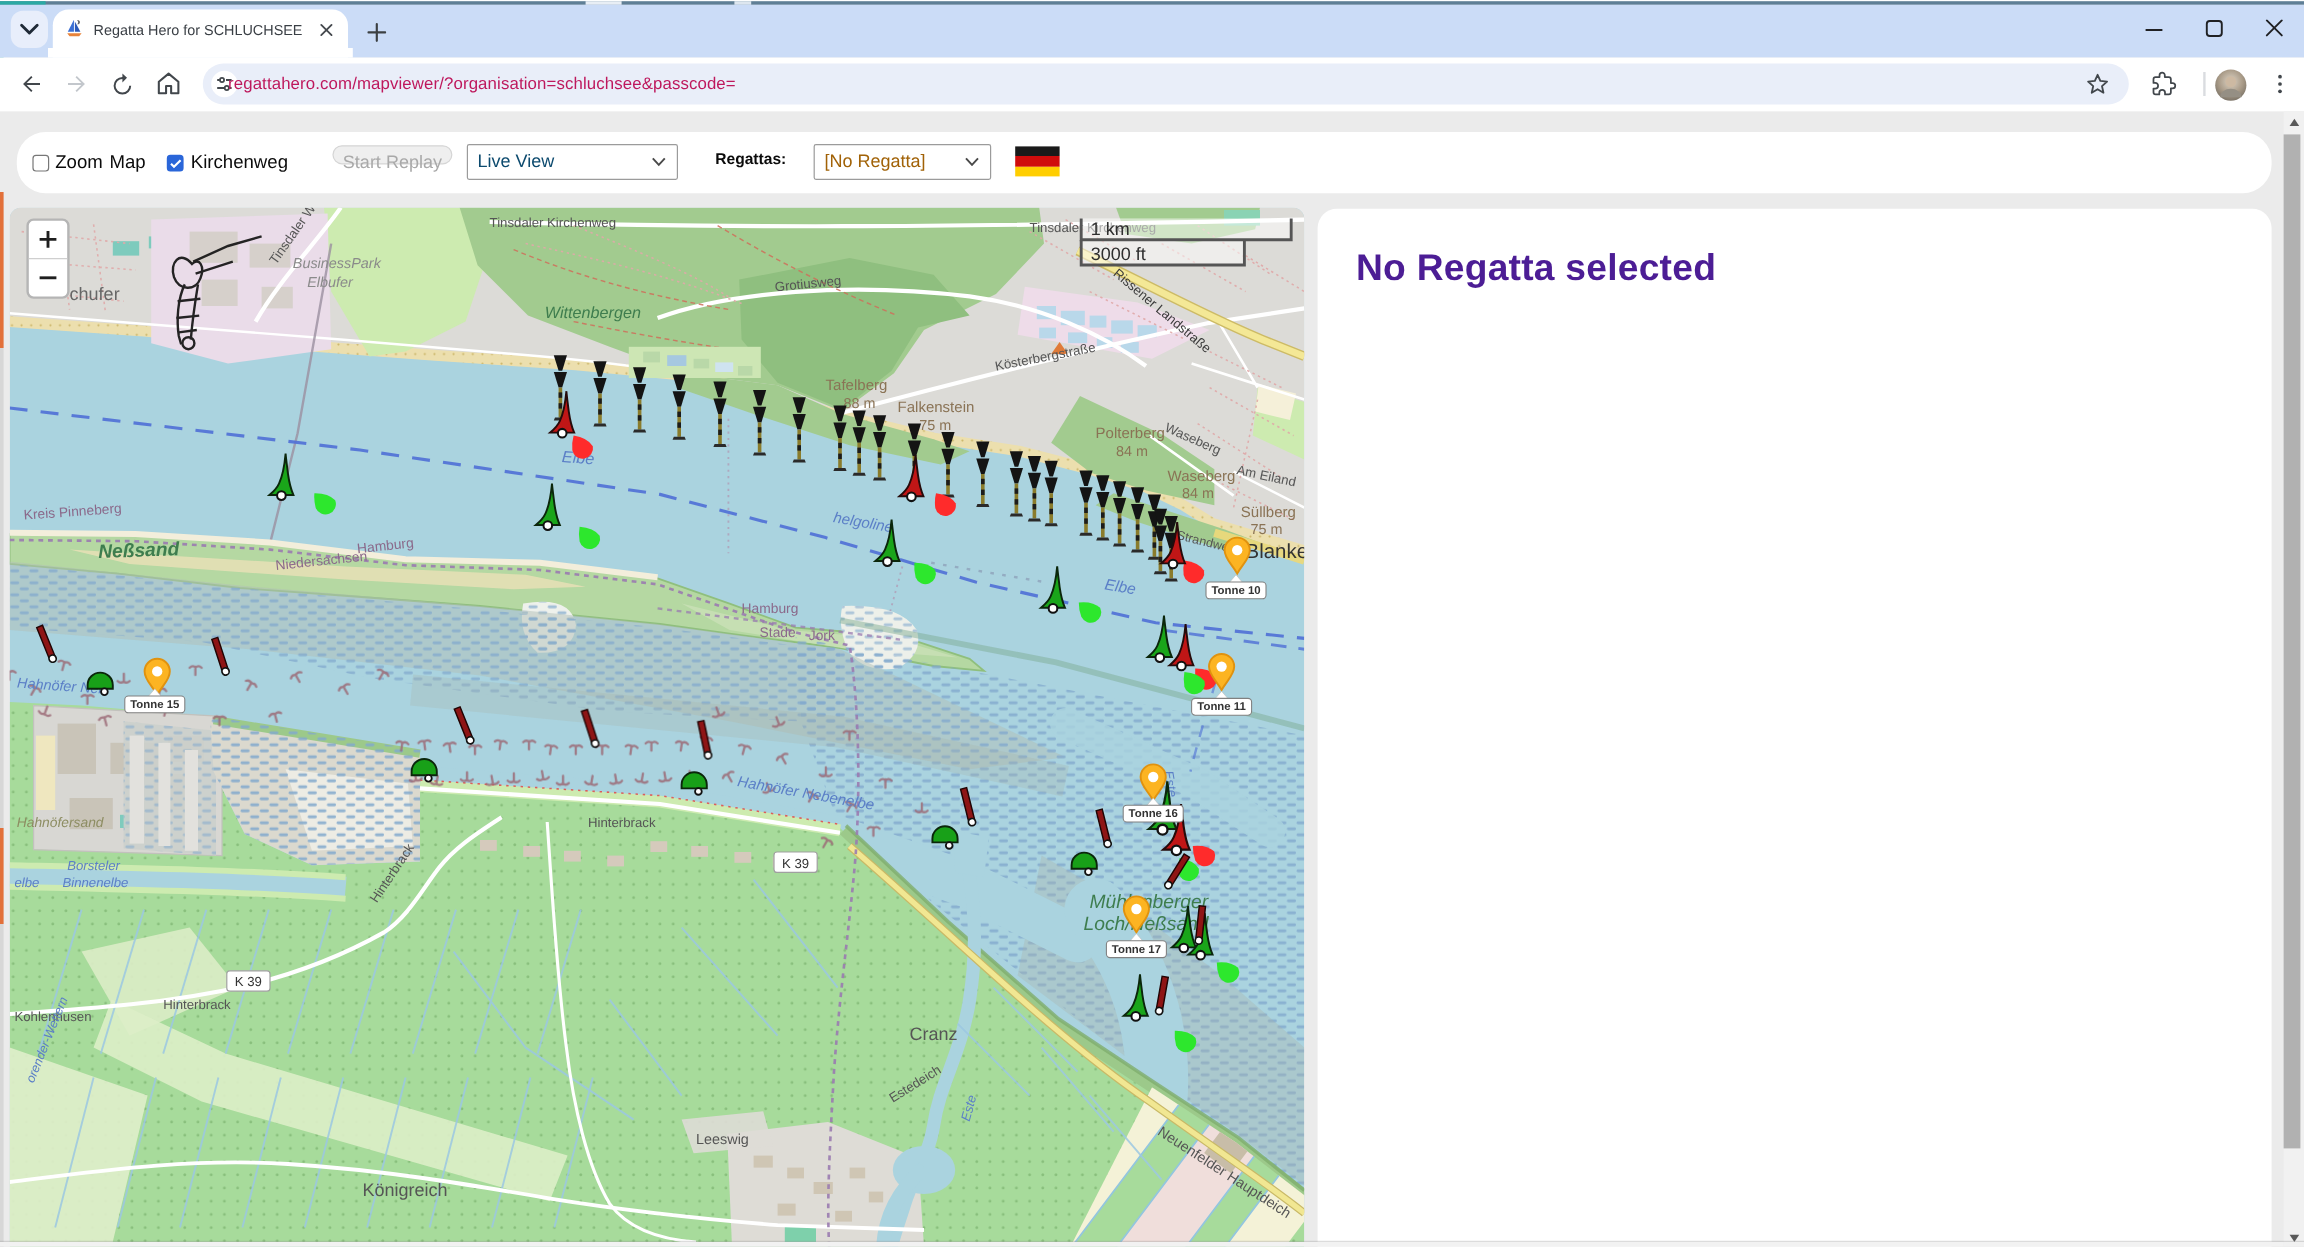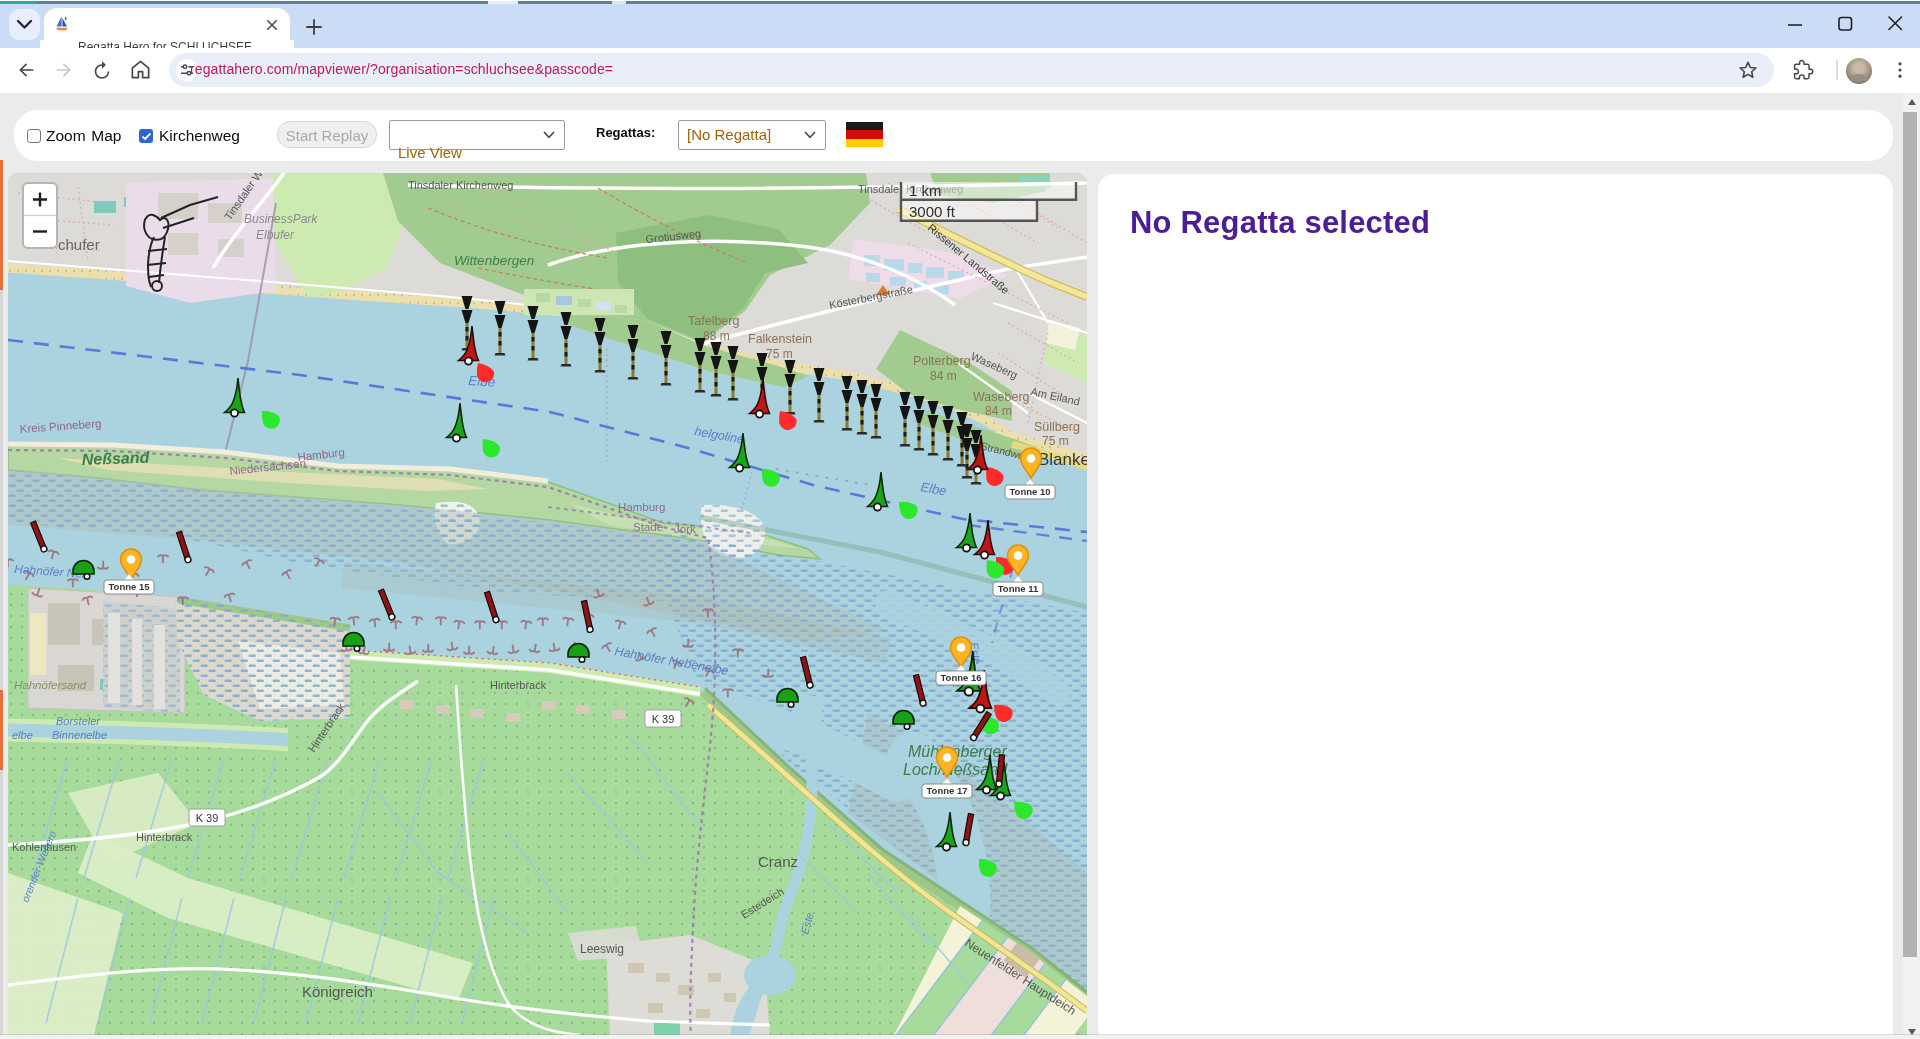--- a/index.html
+++ b/index.html
@@ -24,21 +24,21 @@
   </svg>
 <div class="abs" style="left:44px;top:8px;width:246px;height:40px;background:#ffffff;border-radius:13px 13px 0 0;"></div>
 <div class="abs" style="left:40px;top:40px;width:254px;height:8px;background:#ffffff;"></div>
 
 <svg class="abs" style="left:55px;top:16px;" width="14" height="16" viewBox="0 0 14 16">
   <path d="M6.6 0.5 L6.6 10.5 L1.5 10.5 Z" fill="#3b6fd4"></path>
   <path d="M7.4 2 L7.4 10.5 L12 10.5 Z" fill="#2b59b8"></path>
   <path d="M9.2 0.8 a1.8 1.8 0 1 1 0.1 3.4 a2.4 2.4 0 0 0 0-3.4" fill="#666"></path>
   <path d="M1 11.8 L13 11.8 L11 14.2 L3 14.2 Z" fill="#e8833a"></path>
 </svg>
-<div class="abs" style="left:78px;top:18px;font-size:12px;color:#3a3f45;white-space:nowrap;margin-top:22px;">Regatta Hero for SCHLUCHSEE</div>
+<div class="abs" style="left:78px;top:18px;font-size:12px;color:#3a3f45;white-space:nowrap;">Regatta Hero for SCHLUCHSEE</div>
 <svg class="abs" style="left:266px;top:19px;" width="12" height="12" viewBox="0 0 14 14">
     <path d="M2 2 L12 12 M12 2 L2 12" stroke="#45494e" stroke-width="1.8" stroke-linecap="round"></path>
   </svg>
 <svg class="abs" style="left:306px;top:19px;" width="16" height="16" viewBox="0 0 16 16">
     <path d="M8 1 L8 15 M1 8 L15 8" stroke="#3c4043" stroke-width="1.8" stroke-linecap="round"></path>
   </svg>
 
 <svg class="abs" style="left:1786px;top:17px;" width="18" height="16" viewBox="0 0 18 16">
     <path d="M2 8 L16 8" stroke="#202124" stroke-width="1.6"></path>
   </svg>
@@ -101,23 +101,23 @@
 <div class="abs" style="left:0;top:93px;width:1920px;height:946px;background:#ebebeb;"></div>
 
 <div class="abs" style="left:14px;top:110px;width:1879px;height:51px;background:#ffffff;border-radius:24px;"></div>
 <div class="abs" style="left:27px;top:129px;width:14px;height:14px;border:1.6px solid #777;border-radius:3px;background:#fff;"></div>
 <div class="abs" style="left:46px;top:127px;font-size:15.5px;color:#0b0b0b;">Zoom  Map</div>
 <div class="abs" style="left:139px;top:129px;width:14px;height:14px;background:#2a66d9;border-radius:3px;"></div>
 <svg class="abs" style="left:141px;top:132px;" width="11" height="9" viewBox="0 0 11 9">
     <path d="M1.5 4.5 L4 7 L9.5 1.5" fill="none" stroke="#fff" stroke-width="1.8"></path>
   </svg>
 <div class="abs" style="left:159px;top:127px;font-size:15.5px;color:#0b0b0b;">Kirchenweg</div>
-<div class="abs" style="left:277px;top:121px;width:100px;height:27px;background:#efefef;border:1px solid #d5d5d5;border-radius:13px;color:#a9a9a9;font-size:15px;text-align:center;line-height:27px;">Start Replay</div>
+<div class="abs" style="left:277px;top:121px;width:100px;height:16px;background:#efefef;border:1px solid #d5d5d5;border-radius:13px;color:#a9a9a9;font-size:15px;text-align:center;line-height:27px;">Start Replay</div>
 <div class="abs" style="left:389px;top:120px;width:176px;height:30px;background:#fff;border:1px solid #9b9b9b;border-radius:2px;"></div>
-<div class="abs" style="left:398px;top:126px;font-size:15px;color:#a16207;margin-top:18px;">Live View</div>
+<div class="abs" style="left:398px;top:126px;font-size:15px;color:#0c4a6e;">Live View</div>
 <svg class="abs" style="left:543px;top:131px;" width="12" height="8" viewBox="0 0 12 8">
     <path d="M1 1 L6 6.4 L11 1" fill="none" stroke="#4a4a4a" stroke-width="1.6"></path>
   </svg>
 <div class="abs" style="left:596px;top:125px;font-size:13px;font-weight:bold;color:#0b0b0b;">Regattas:</div>
 <div class="abs" style="left:678px;top:120px;width:148px;height:30px;background:#fff;border:1px solid #9b9b9b;border-radius:2px;"></div>
 <div class="abs" style="left:687px;top:126px;font-size:15px;color:#a16207;">[No Regatta]</div>
 <svg class="abs" style="left:804px;top:131px;" width="12" height="8" viewBox="0 0 12 8">
     <path d="M1 1 L6 6.4 L11 1" fill="none" stroke="#4a4a4a" stroke-width="1.6"></path>
   </svg>
 <div class="abs" style="left:846px;top:122px;width:37px;height:25px;">

